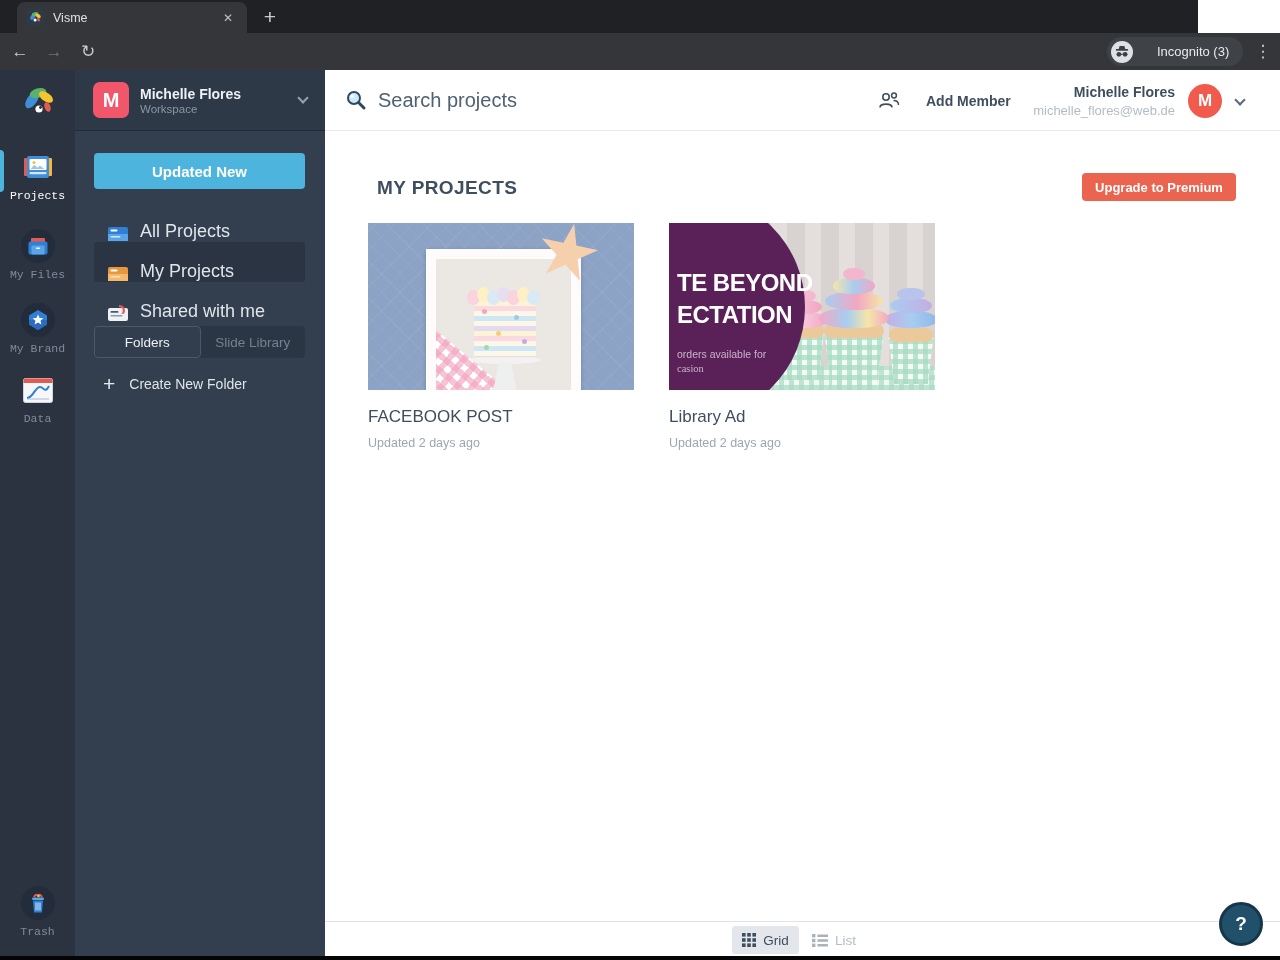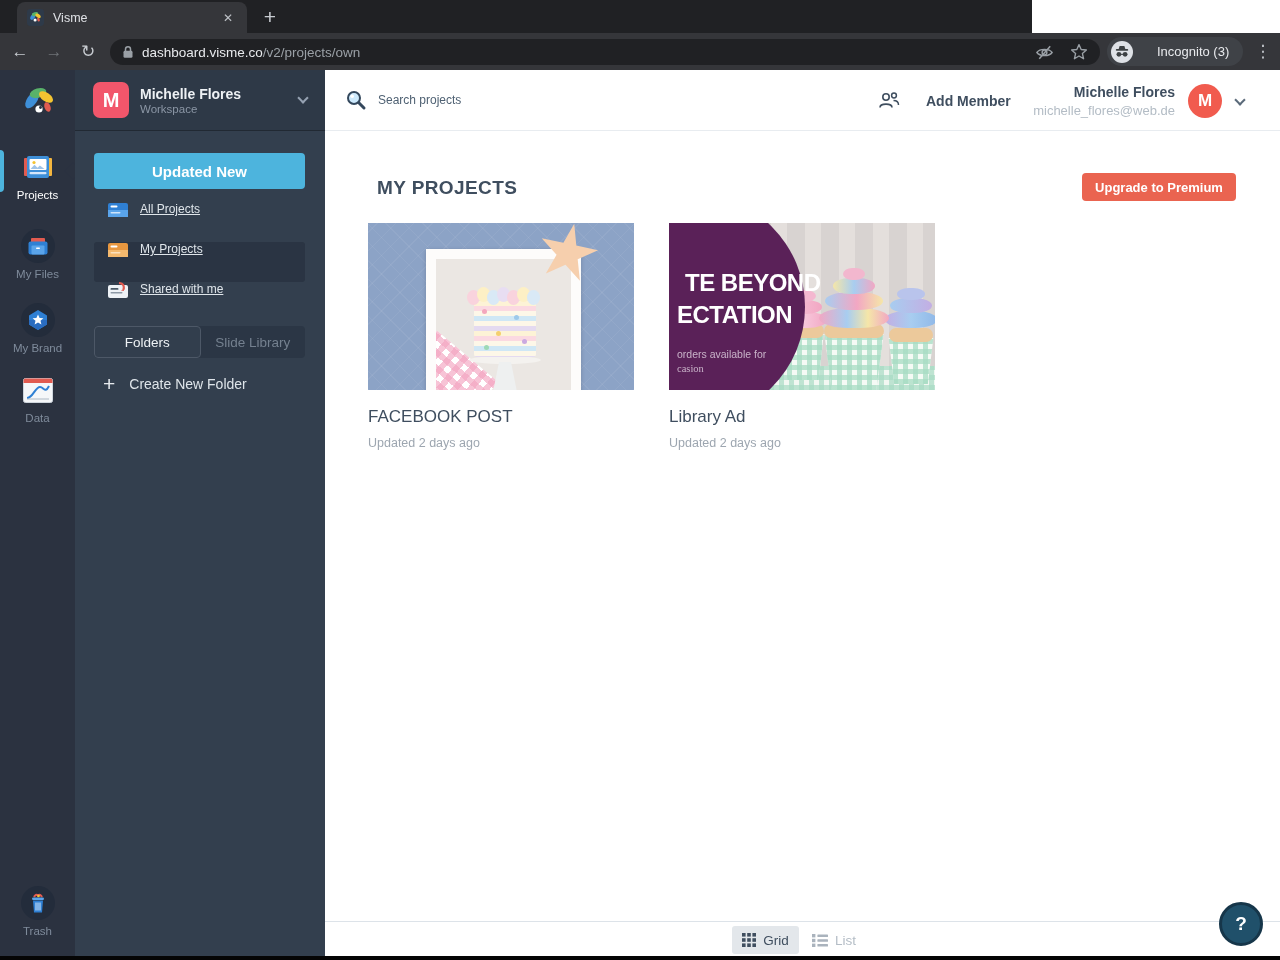--- a/index.html
+++ b/index.html
@@ -1,21 +1,21 @@
 <!DOCTYPE html>
 <html><head>
 <meta charset="utf-8">
 <style>
   * { margin:0; padding:0; box-sizing:border-box; }
   html,body { width:1280px; height:960px; overflow:hidden; }
   body { font-family:"Liberation Sans", sans-serif; background:#000; }
   #screen { position:relative; width:1280px; height:960px; background:#fff; overflow:hidden; }
 
   
-  .tabstrip { position:absolute; left:0; top:0; width:1032px; height:33px; background:#202124; }
+  .tabstrip { position:absolute; left:0; top:0; width:1198px; height:33px; background:#202124; }
   .tab { position:absolute; left:17px; top:2px; width:230px; height:31px; background:#35363a;
          border-radius:8px 8px 0 0; display:flex; align-items:center; padding:0 10px; }
   .favicon { width:17px; height:17px; margin-right:9px; flex:0 0 auto; }
   .tab-title { color:#dfe1e5; font-size:12.5px; flex:1; }
   .tab-close { color:#bdc1c6; font-size:12px; width:18px; height:18px; line-height:18px; text-align:center; border-radius:50%; }
   .newtab { position:absolute; left:256px; top:4px; width:28px; height:28px; color:#c7cbd0; font-size:21px;
             line-height:26px; text-align:center; font-weight:400; }
 
   .toolbar { position:absolute; left:0; top:33px; width:1280px; height:37px; background:#35363a;
              display:flex; align-items:center; }
@@ -39,56 +39,56 @@
   
   .app { position:absolute; left:0; top:70px; width:1280px; height:887px; }
 
   
   .rail { position:absolute; left:0; top:0; width:75px; height:100%; background:#2b3240; }
   .rail-logo { position:absolute; left:19px; top:12px; width:42px; height:40px; }
   .rail-item { position:absolute; left:0; width:75px; text-align:center; }
   .rail-icon-wrap { display:inline-flex; align-items:center; justify-content:center; }
   .rail-circle { width:34px; height:34px; border-radius:50%; background:#232c3b; display:inline-flex;
                  align-items:center; justify-content:center; }
-  .rail-label { display:block; margin-top:5px; font-size:11.5px; color:#7f8b9b; }
+  .rail-label { display:block; margin-top:5px; font-size:11.5px; color:#7f8b9b;font-family:Liberation Mono, monospace; }
   .rail-label.on { color:#ffffff; }
   .rail-activebar { position:absolute; left:0; top:80px; width:4px; height:42px; background:#4db4dd; border-radius:0 4px 4px 0; }
   .rail-notch { position:absolute; left:67px; top:95px; width:12px; height:12px; background:#2b3240; transform:rotate(45deg); }
 
   
   .sidebar { position:absolute; left:75px; top:0; width:250px; height:100%; background:#333f4e; }
   .ws-head { position:absolute; left:0; top:0; width:250px; height:61px; background:#2e3947;
              border-bottom:1px solid rgba(0,0,0,.28); display:flex; align-items:center; padding:0 18px; }
   .ws-avatar { width:36px; height:36px; border-radius:7px; background:#f2566b; color:#fff; font-size:20px;
                font-weight:700; display:flex; align-items:center; justify-content:center; margin-right:11px; }
   .ws-name { color:#eef1f4; font-size:14px; font-weight:600; line-height:17px; }
   .ws-type { color:#8b96a5; font-size:11.5px; }
   .chev { width:8px; height:8px; border-right:2px solid #96a2b2; border-bottom:2px solid #96a2b2;
           transform:rotate(45deg); margin-left:auto; margin-top:-4px; }
   .create-new { position:absolute; left:19px; top:83px; width:211px; height:36px; background:#4db4dd;
                 border-radius:4px; color:#fff; font-size:15px; font-weight:700; display:flex;
                 align-items:center; justify-content:center; }
-  .side-item { position:absolute; left:19px; width:211px; height:40px; display:flex; align-items:flex-start;
-               padding:0 14px; border-radius:3px; color:#dfe5ea; font-size:12px;text-decoration:underline; }
+  .side-item { position:absolute; left:19px; width:211px; height:40px; display:flex; align-items:flex-end;
+               padding:0 14px; border-radius:3px; color:#dfe5ea; font-size:18px; }
   .side-item.sel { background:#2a3443; }
   .side-item .s-ic { width:20px; margin-right:12px; display:flex; }
   .seg { position:absolute; left:19px; top:256px; width:211px; height:32px; background:#2b3645; border-radius:4px;
          display:flex; }
   .seg-btn { flex:1; display:flex; align-items:center; justify-content:center; font-size:13.5px; color:#74808f; }
   .seg-btn.active { border:1px solid #4d5867; border-radius:4px; background:#323e4d; color:#eef2f5; }
   .create-folder { position:absolute; left:19px; top:300px; width:211px; height:28px; display:flex;
                    align-items:center; color:#dfe5ea; font-size:14px; }
   .cf-plus { font-size:21px; font-weight:400; color:#e5e9ed; margin:0 14px 0 9px; line-height:20px; }
 
   
   .main { position:absolute; left:325px; top:0; width:955px; height:100%; background:#fff; }
   .main-head { position:absolute; left:0; top:0; width:100%; height:61px; border-bottom:1px solid #e8ecf0;
                display:flex; align-items:center; }
   .search-wrap { display:flex; align-items:center; margin-left:20px; }
-  .search-input { border:none; outline:none; font-size:12px; color:#3f4e5f; margin-left:11px; width:300px;
+  .search-input { border:none; outline:none; font-size:20px; color:#3f4e5f; margin-left:11px; width:300px;
                   font-family:"Liberation Sans",sans-serif; }
   .search-input::placeholder { color:#4f6173; opacity:1; }
   .add-member { position:absolute; left:553px; top:0; height:61px; display:flex; align-items:center; }
   .add-member-label { color:#3f4e5f; font-size:14px; font-weight:700; margin-left:26px; }
   .user-block { position:absolute; right:105px; top:0; height:61px; display:flex; flex-direction:column;
                 justify-content:center; align-items:flex-end; }
   .user-name { color:#3f4e5f; font-size:14px; font-weight:700; }
   .user-email { color:#b3bcc5; font-size:13px; margin-top:3px; }
   .user-avatar { position:absolute; right:58px; top:14px; width:34px; height:34px; border-radius:50%;
                  background:#f15b4e; color:#fff; font-size:17px; font-weight:700; display:flex;
@@ -191,43 +191,20 @@
       <span class="tab-close">✕</span>
     </div>
     <div class="newtab">+</div>
   </div>
 
   <div class="toolbar">
     <span class="navbtn">←</span>
     <span class="navbtn dim">→</span>
     <span class="navbtn">↻</span>
 
-    <div class="omnibox">
-      <span class="lock-icon">
-        <svg width="12" height="14" viewBox="0 0 12 14">
-          <path d="M3.5 6 V4.3 a2.5 2.5 0 0 1 5 0 V6" fill="none" stroke="#9aa0a6" stroke-width="1.5"></path>
-          <rect x="1.5" y="5.8" width="9" height="7" rx="1.4" fill="#9aa0a6"></rect>
-        </svg>
-      </span>
-      <span class="url-host">dashboard.visme.co</span>
-        <span class="url-path">/v2/projects/own</span>
-      <span class="omni-spacer"></span>
-      <span class="omni-ic">
-        <svg width="19" height="19" viewBox="0 0 20 20">
-          <path d="M2 10 C5 5.6 15 5.6 18 10 C15 14.4 5 14.4 2 10 Z" fill="none" stroke="#9aa0a6" stroke-width="1.5"></path>
-          <circle cx="10" cy="10" r="2.5" fill="none" stroke="#9aa0a6" stroke-width="1.5"></circle>
-          <line x1="4.5" y1="16.5" x2="16" y2="3.5" stroke="#9aa0a6" stroke-width="1.6"></line>
-        </svg>
-      </span>
-      <span class="omni-ic">
-        <svg width="18" height="18" viewBox="0 0 20 20">
-          <path d="M10 1.8 L12.4 7.2 L18.2 7.8 L13.8 11.7 L15.1 17.5 L10 14.4 L4.9 17.5 L6.2 11.7 L1.8 7.8 L7.6 7.2 Z" fill="none" stroke="#9aa0a6" stroke-width="1.5" stroke-linejoin="round"></path>
-        </svg>
-      </span>
-    </div>
 
     <div class="incog">
       <span class="incog-circle">
         <svg width="14" height="13" viewBox="0 0 14 13">
           <path d="M3.6 4.2 L4.6 1 h4.8 L10.4 4.2 Z" fill="#3c4043"></path>
           <rect x="0.8" y="4.1" width="12.4" height="1.6" rx="0.8" fill="#3c4043"></rect>
           <circle cx="3.9" cy="9.3" r="2.4" fill="#3c4043"></circle>
           <circle cx="10.1" cy="9.3" r="2.4" fill="#3c4043"></circle>
           <rect x="6" y="8.8" width="2" height="1" fill="#3c4043"></rect>
         </svg>
@@ -466,21 +443,21 @@
             <div class="cupcake" style="left:148px;bottom:0px;width:74px;height:124px;">
               <div class="wrapper" style="height:56px;"></div>
               <div class="caketop" style="bottom:52px;"></div>
               <div class="frost" style="left:2px;bottom:62px;width:70px;height:20px;background:linear-gradient(90deg,#f2a7c3,#a8cdf0 40%,#f5e6a8 70%,#f2a7c3);"></div>
               <div class="frost" style="left:8px;bottom:80px;width:58px;height:18px;background:linear-gradient(90deg,#a8cdf0,#f2a7c3 55%,#f5e6a8);"></div>
               <div class="frost" style="left:16px;bottom:96px;width:42px;height:16px;background:linear-gradient(90deg,#f5e6a8,#a8cdf0,#f2a7c3);"></div>
               <div class="frost" style="left:26px;bottom:110px;width:22px;height:12px;background:#f2b7ce;"></div>
             </div>
 
             <div class="purple-circle"></div>
-            <span class="ov-line" style="left:16px;top:46px;">TE BEYOND</span>
+            <span class="ov-line" style="left:8px;top:46px;">TE BEYOND</span>
             <span class="ov-line" style="left:8px;top:78px;">ECTATION</span>
             <span class="ov-sub" style="left:8px;top:125px;">orders available for</span>
             <span class="ov-sub" style="left:8px;top:140px;font-family:Liberation Serif, serif;">casion</span>
           </div>
           <div class="card-title">Library Ad</div>
           <div class="card-updated">Updated 2 days ago</div>
         </div>
       </div>
 
       <div class="view-bar">

